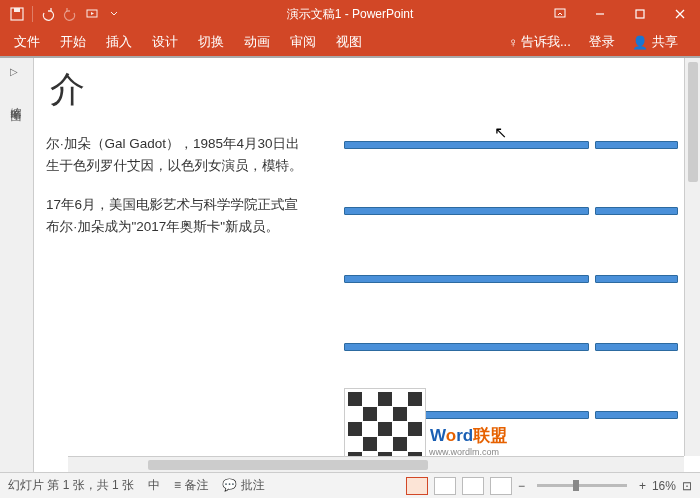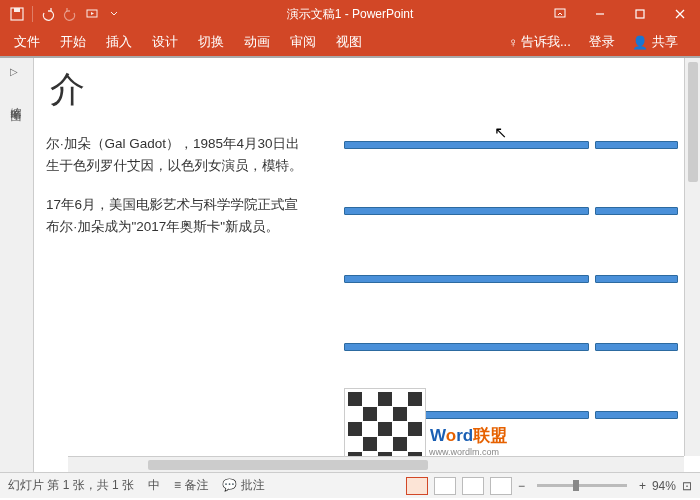--- a/index.html
+++ b/index.html
@@ -218,16 +218,16 @@
     <span>💬 <span>批注</span></span>
   </div>
   <div class="status-right">
     <div class="view-btn active"></div>
     <div class="view-btn"></div>
     <div class="view-btn"></div>
     <div class="view-btn"></div>
     <span>−</span>
     <div class="zoom-slider"></div>
     <span>+</span>
-    <span>94%</span>
+    <span>16%</span>
     <span>⊡</span>
   </div>
 </div>
 
 </body></html>

